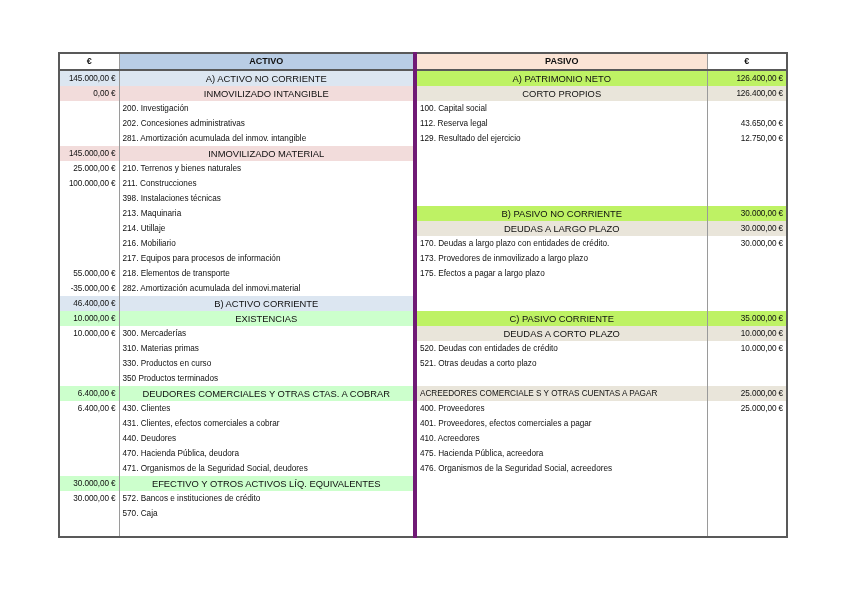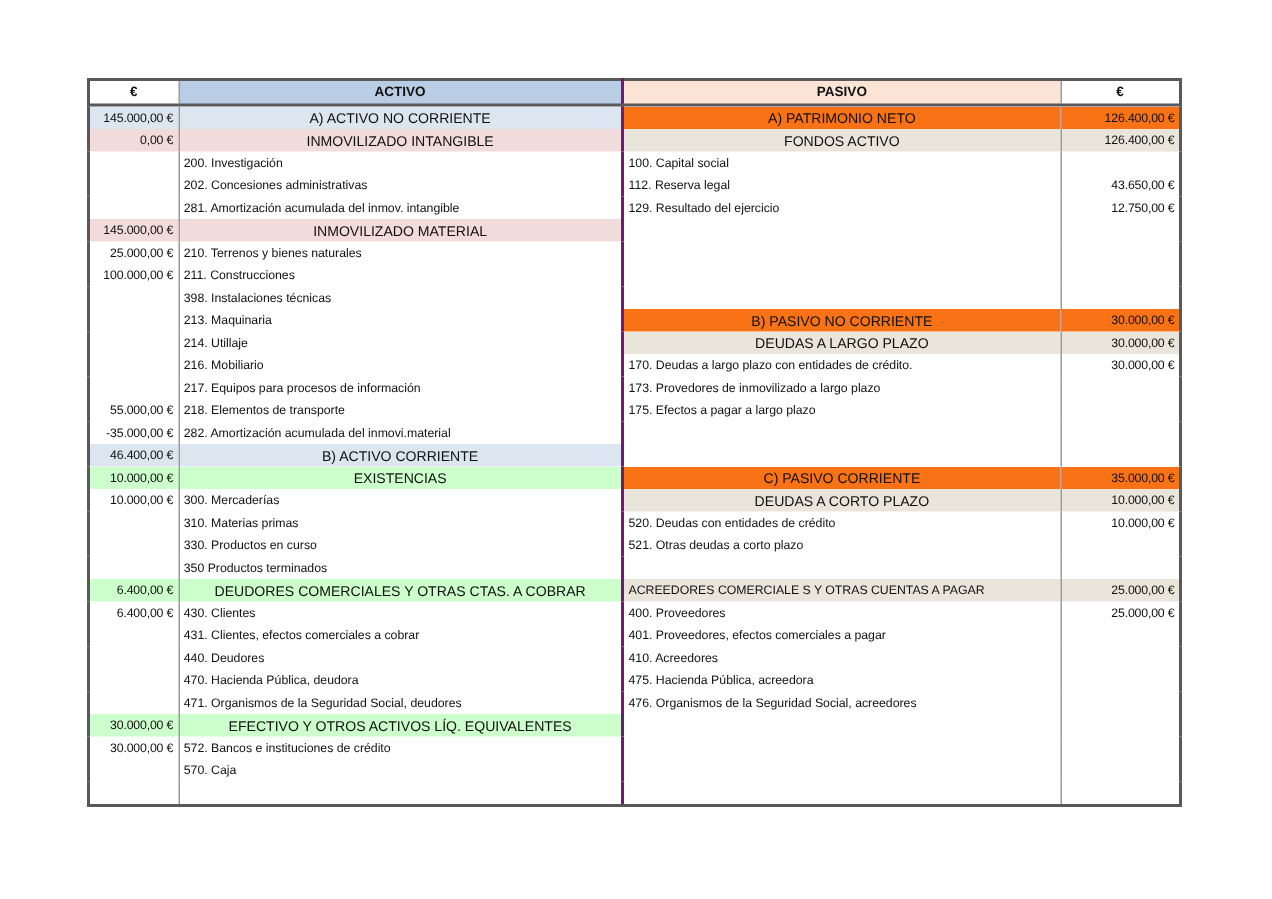--- a/index.html
+++ b/index.html
@@ -40,21 +40,21 @@
 
   
   col.c-aval { width: 60px; }
   col.c-aname { width: 296px; }
   col.c-pname { width: 292px; }
   col.c-pval  { width: 80px; }
 
   
   .frame-l  { border-left: 2px solid #595959; }
   .frame-r  { border-right: 2px solid #595959; }
-  .mid-r    { border-right: 2px solid #701a75; }
+  .mid-r    { border-right: 4px solid #701a75; }
   .top-b    { border-top: 2px solid #595959; }
   .bot-b    { border-bottom: 2px solid #595959; }
   .thin-r   { border-right: 1px solid #9a9a9a; }
 
   
   .num   { text-align: right; font-size: 8.2px; letter-spacing: -0.1px; }
   .ctr   { text-align: center; }
   .lft   { text-align: left; }
 
   
@@ -63,21 +63,21 @@
   .sub-a      { font-weight: normal; font-size: 9.4px; }
   .detail     { font-size: 8.2px; margin-left: 31px; }
 
   
   .fill-white    { background: #ffffff; }
   .fill-blue     { background: #b9cde5; }
   .fill-bluel    { background: #dce6f1; }
   .fill-pink     { background: #f2dcdb; }
   .fill-green    { background: #ccffcc; }
   .fill-peach    { background: #fbe4d5; }
-  .fill-yellow   { background: #f97316; }
+  .fill-yellow   { background: #bef264; }
   .fill-beige    { background: #e9e5da; }
 </style>
 </head>
 <body>
 
 <div id="sheet">
   <table class="bs">
     <colgroup>
       <col class="c-aval">
       <col class="c-aname">
@@ -95,21 +95,21 @@
     <tbody id="tbody">
         <tr>
           <td class="num frame-l thin-r fill-bluel">145.000,00 €</td>
           <td class="sect-a ctr mid-r fill-bluel">A) ACTIVO NO CORRIENTE</td>
           <td class="sect-a ctr thin-r fill-yellow">A) PATRIMONIO NETO</td>
           <td class="num frame-r fill-yellow">126.400,00 €</td>
         </tr>
         <tr>
           <td class="num frame-l thin-r fill-pink">0,00 €</td>
           <td class="sub-a ctr mid-r fill-pink">INMOVILIZADO INTANGIBLE</td>
-          <td class="sub-a ctr thin-r fill-beige">FONDOS ACTIVO</td>
+          <td class="sub-a ctr thin-r fill-beige">CORTO PROPIOS</td>
           <td class="num frame-r fill-beige">126.400,00 €</td>
         </tr>
         <tr>
           <td class="num frame-l thin-r fill-white"></td>
           <td class="detail lft mid-r fill-white">200. Investigación</td>
           <td class="detail lft thin-r fill-white">100. Capital social</td>
           <td class="num frame-r fill-white"></td>
         </tr>
         <tr>
           <td class="num frame-l thin-r fill-white"></td>

